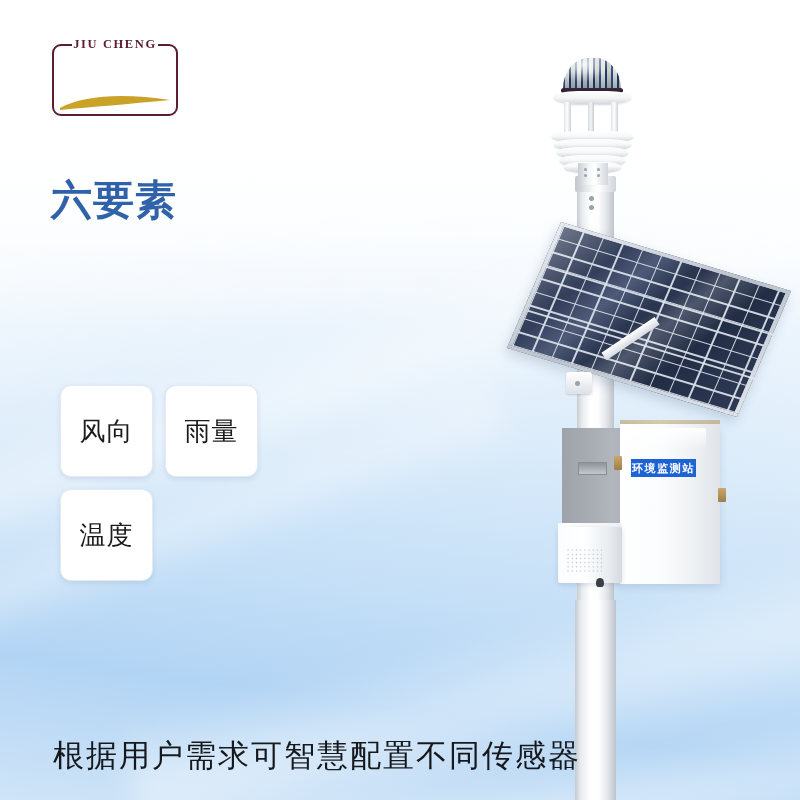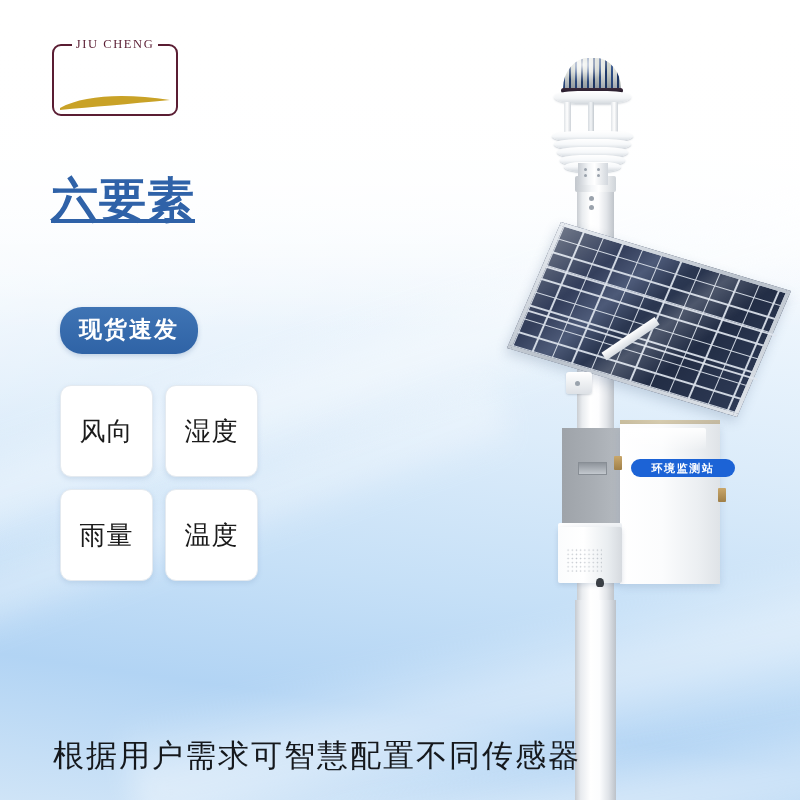--- a/index.html
+++ b/index.html
@@ -54,21 +54,21 @@
   }
   
   .logo-frame-gap {
     position: absolute; left: 20px; top: -3px; width: 86px; height: 7px;
     background: #ffffff;
   }
   .logo-en {
     position: absolute; left: 0; top: -7px; width: 126px;
     text-align: center;
     font-family: "Liberation Serif", "DejaVu Serif", serif;
-    font-size: 12.5px; letter-spacing: 1.6px; font-weight: 400;
+    font-size: 12.5px; letter-spacing: 1.6px; font-weight: 700;
     color: #5a1d33; background: transparent;
   }
   .logo-cn {
     position: absolute; left: 0; top: 14px; width: 126px;
     text-align: center;
     font-size: 44px; line-height: 46px; font-weight: 700;
     color: #4e1b30;
     letter-spacing: 2px;
     font-family: "Liberation Serif", "DejaVu Serif", serif;
   }
@@ -79,21 +79,21 @@
   .logo-swoosh svg { display: block; }
 
   
   .headline {
     position: absolute; left: 51px; top: 172px;
     color: #2f62a8;
     font-weight: 700;
     letter-spacing: 1px;
     text-shadow: 0 1px 0 rgba(255,255,255,.5);
   }
-  .headline .l1 { font-size: 47px; line-height: 56px; display: block; text-decoration: underline; }
+  .headline .l1 { font-size: 41px; line-height: 56px; display: block; }
   .headline .l2 { font-size: 47px; line-height: 56px; display: block; }
 
   
   .badge {
     position: absolute; left: 60px; top: 307px;
     padding: 7px 19px 9px 19px;
     background: linear-gradient(180deg,#3f74b4 0%, #2f63a6 100%);
     border-radius: 22px;
     color: #ffffff;
     font-size: 23px; font-weight: 700; letter-spacing: 2px;
@@ -258,24 +258,24 @@
   .cab-top {
     position: absolute; left: 620px; top: 420px; width: 100px; height: 6px;
     background: linear-gradient(to right,#cbbf9e,#d8cdaf 40%,#c6baa0);
   }
   .cab-gloss {
     position: absolute; left: 622px; top: 428px; width: 84px; height: 22px;
     background: linear-gradient(180deg, rgba(255,255,255,.95), rgba(255,255,255,0));
     border-radius: 2px;
   }
   .cab-label {
-    position: absolute; left: 631px; top: 459px; width: 104px; height: 18px;
+    position: absolute; left: 631px; top: 459px; width: 65px; height: 18px;
     background: #1c63d6;
     display: flex; align-items: center; justify-content: center;
-    color: #ffffff; font-size: 11px; font-weight: 700; letter-spacing: 1.6px; border-radius: 9px;
+    color: #ffffff; font-size: 11px; font-weight: 700; letter-spacing: 1.6px;
   }
   .latch {
     position: absolute; width: 8px; height: 14px; border-radius: 1px;
     background: linear-gradient(180deg,#c9a76b,#9f7f48);
   }
   .latch-a { left: 614px; top: 456px; }
   .latch-b { left: 614px; top: 543px; }
   .latch-c { left: 718px; top: 488px; }
   .junction {
     position: absolute; left: 558px; top: 527px; width: 64px; height: 56px;
@@ -372,24 +372,22 @@
       <svg width="114" height="20" viewBox="0 0 114 20">
         <path d="M2,17 C26,4 66,2 112,9 C70,13 34,16 2,19 Z" fill="#c9a227"></path>
       </svg>
     </div>
   </div>
 
   <div class="headline">
     <span class="l1">六要素</span>
   </div>
 
-  <div class="badge">现货速发</div>
 
   <div class="grid">
     <div class="card">风向</div>
-    <div class="card">湿度</div>
     <div class="card">雨量</div>
     <div class="card">温度</div>
   </div>
 
   <div class="caption">根据用户需求可智慧配置不同传感器</div>
 
 </div>
 
 </body></html>

